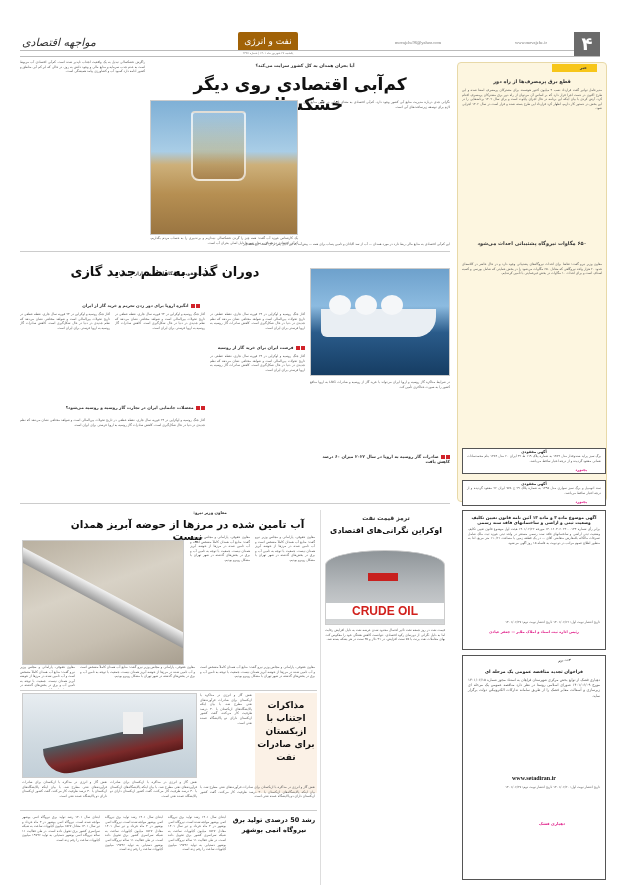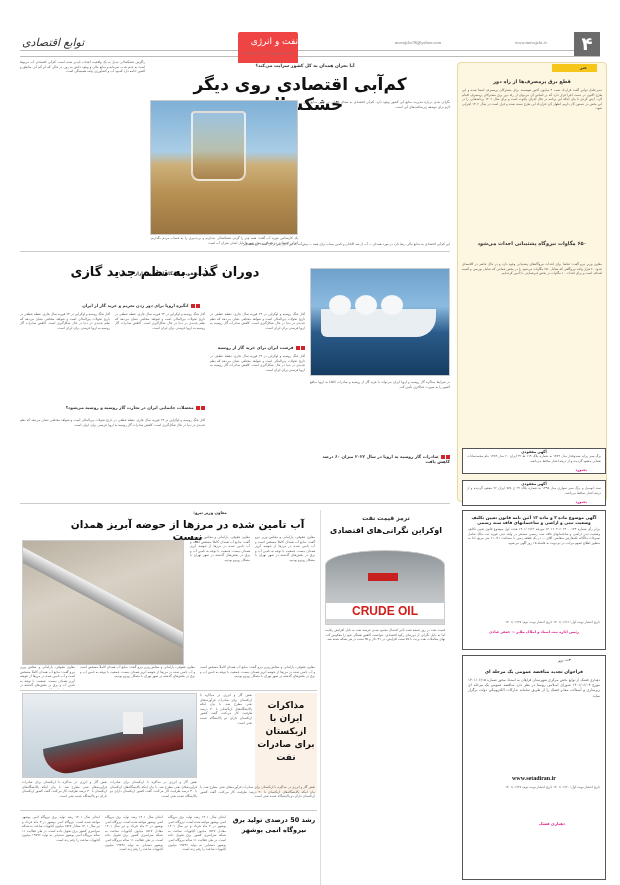--- a/index.html
+++ b/index.html
@@ -3,21 +3,21 @@
 <meta charset="utf-8">
 <style>
 *{box-sizing:border-box;margin:0;padding:0}
 body{width:620px;height:885px;background:#fff;font-family:"DejaVu Sans",sans-serif;position:relative;overflow:hidden;color:#222}
 .abs{position:absolute}
 .txt{font-size:3.2px;line-height:4.6px;color:#555;direction:rtl;text-align:justify;overflow:hidden}
 
 #hdr-line1{left:20px;top:50px;width:580px;height:1px;background:#bbb}
 #hdr-line2{left:20px;top:56px;width:580px;height:1px;background:#bbb}
 #page-num{left:574px;top:32px;width:26px;height:24px;background:#6b6b6b;color:#fff;font-weight:bold;font-size:18px;text-align:center;line-height:24px;font-family:"DejaVu Sans",sans-serif}
-#brand{left:238px;top:32px;width:60px;height:31px;background:#ef4444;color:#fff;font-size:9px;text-align:right;line-height:18px;border-radius:2px 2px 0 0;font-family:"DejaVu Serif",serif}
+#brand{left:238px;top:32px;width:60px;height:18px;background:#a16207;color:#fff;font-size:9px;text-align:center;line-height:18px;border-radius:2px 2px 0 0;font-family:"DejaVu Serif",serif}
 #brand-date{left:238px;top:50px;width:60px;font-size:2.8px;color:#777;text-align:center;line-height:6px}
 #web{left:515px;top:40px;font-size:4.5px;color:#777;font-family:"Liberation Serif",serif}
 #email{left:395px;top:40px;font-size:4.5px;color:#777;font-family:"Liberation Serif",serif}
 #section-title{left:22px;top:36px;font-size:11px;color:#333;font-family:"DejaVu Serif",serif;font-style:italic;direction:rtl}
 
 #sidebar{left:457px;top:62px;width:150px;height:440px;background:#fdf6e0;border:1px solid #e8d9a8;border-radius:4px}
 #sidebar-tag{left:552px;top:64px;width:45px;height:8px;background:#f7c61a;font-size:4px;font-weight:bold;text-align:right;padding-right:10px;line-height:8px;color:#333}
 .side-h{font-size:5px;font-weight:bold;color:#333;text-align:center;direction:rtl}
 
 .kicker{font-size:4.5px;font-weight:bold;color:#333;text-align:center;direction:rtl}
@@ -33,21 +33,21 @@
 </head>
 <body>
 
 <div class="abs" id="hdr-line1"></div>
 <div class="abs" id="hdr-line2"></div>
 <div class="abs" id="page-num">۴</div>
 <div class="abs" id="brand">نفت و انرژی</div>
 <div class="abs" id="brand-date">یکشنبه ۲۷ شهریور ماه ۱۴۰۱ | شماره ۲۳۹۷</div>
 <div class="abs" id="web">www.movajehe.ir</div>
 <div class="abs" id="email">movajehe96@yahoo.com</div>
-<div class="abs" id="section-title">توابع اقتصادی</div>
+<div class="abs" id="section-title">مواجهه اقتصادی</div>
 
 <div class="abs" id="sidebar"></div>
 <div class="abs" id="sidebar-tag">خبر</div>
 <div class="abs side-h" style="left:462px;top:78px;width:140px">قطع برق پرمصرف‌ها از راه دور</div>
 <div class="abs txt" style="left:462px;top:88px;width:140px;height:180px">مدیرعامل توانیر گفت قرارداد نصب ۴ میلیون کنتور هوشمند برای مشترکان پرمصرف امضا شده و این طرح اکنون در دست اجرا قرار دارد که بر اساس آن می‌توان از راه دور برق مشترکان پرمصرف اقدام کرد. آرش کردی با بیان اینکه این برنامه در حال اجرای پایلوت است و برای سال ۱۴۰۲ برنامه‌هایی را در این بخش در دستور کار داریم، اظهار کرد قرارداد این طرح بسته شده و قرار است در سال ۱۴۰۲ اجرایی شود.</div>
 <div class="abs side-h" style="left:462px;top:240px;width:140px">۶۵۰ مگاوات نیروگاه پشتیبانی احداث می‌شود</div>
 <div class="abs txt" style="left:462px;top:262px;width:140px;height:235px">معاون وزیر نیرو گفت: تقاضا برای احداث نیروگاه‌های پشتیبانی وجود دارد و در حال حاضر در کلاسه‌ای حدود ۲۰ هزار واحد نیروگاهی که معادل ۶۵۰ مگاوات می‌شود را در بخش حمایتی که شامل بورسی و کسبه اصناف است و برای احداث ۱۰ مگاوات در بخش غیرحمایتی با تأمین کرده‌ایم.</div>
 
 <div class="abs box" style="left:462px;top:448px;width:144px;height:26px">
   <div class="box-title" style="font-size:3.6px;margin-top:1px">آگهی مفقودی</div>
@@ -121,21 +121,21 @@
 </div>
 <div class="abs txt" style="left:325px;top:628px;width:120px;height:255px">قیمت نفت در روز جمعه تحت تأثیر احتمال محدود شدن عرضه نفت به دلیل افزایش رقابت اما به دلیل نگرانی از دورنمای رکود اقتصادی، نتوانست کاهش هفتگی خود را معکوس کند. بهای معاملات نفت برنت با ۷۵ سنت افزایش، در ۹۱ دلار و ۳۵ سنت در هر بشکه بسته شد.</div>
 
 <div class="abs txt" style="left:80px;top:665px;width:115px;height:24px">معاون حقوقی، پارلمانی و مجلس وزیر نیرو گفت: منابع آب همدان کاملاً مشخص است و آب تامین شده در مرزها از حوضه آبریز همدان نیست. جمعیت با توجه به تامین آب و برق در بخش‌های گذشته در شهر تهران با مشکل روبرو بودیم.</div>
 <div class="abs txt" style="left:20px;top:665px;width:55px;height:24px">معاون حقوقی، پارلمانی و مجلس وزیر نیرو گفت: منابع آب همدان کاملاً مشخص است و آب تامین شده در مرزها از حوضه آبریز همدان نیست. جمعیت با توجه به تامین آب و برق در بخش‌های گذشته در شهر تهران با مشکل روبرو بودیم.</div>
 <div class="abs" style="left:200px;top:665px;width:115px;height:24px">
     <div class="txt" style="height:24px">معاون حقوقی، پارلمانی و مجلس وزیر نیرو گفت: منابع آب همدان کاملاً مشخص است و آب تامین شده در مرزها از حوضه آبریز همدان نیست. جمعیت با توجه به تامین آب و برق در بخش‌های گذشته در شهر تهران با مشکل روبرو بودیم.</div>
   </div>
 <div class="abs divider" style="left:20px;top:690px;width:297px;height:1px"></div>
 <div class="abs" style="left:255px;top:693px;width:62px;height:100px;background:#fbf1e6">
-  <div class="headline" style="font-size:9px;line-height:13px;padding:6px 2px">مذاکرات ایران با ازبکستان برای صادرات نفت</div>
+  <div class="headline" style="font-size:9px;line-height:13px;padding:6px 2px">مذاکرات اجتناب با ازبکستان برای صادرات نفت</div>
 </div>
 <div class="abs txt" style="left:200px;top:693px;width:52px;height:90px">نقش گاز و انرژی در مذاکره با ازبکستان برای صادرات فرآورده‌های نفتی مطرح شد. با بیان اینکه پالایشگاه‌های ازبکستان با ۳۰ درصد ظرفیت کار می‌کنند، گفت کشور ازبکستان دارای دو پالایشگاه عمده نفتی است.</div>
 <div class="abs img" style="left:22px;top:693px;width:175px;height:85px;background:linear-gradient(180deg,#e8edf1 0%,#cfd9e0 60%,#c2cfd8 100%)">
   <div class="abs" style="left:20px;top:40px;width:140px;height:30px;background:linear-gradient(180deg,#4e5a60 0%,#7b2a2a 65%,#5a1a1a 100%);transform:skewY(-12deg);border-radius:0 0 0 30px"></div>
   <div class="abs" style="left:100px;top:18px;width:20px;height:22px;background:#f0f0f0"></div>
 </div>
 <div class="abs txt" style="left:22px;top:780px;width:85px;height:45px">نقش گاز و انرژی در مذاکره با ازبکستان برای صادرات فرآورده‌های نفتی مطرح شد. با بیان اینکه پالایشگاه‌های ازبکستان با ۳۰ درصد ظرفیت کار می‌کنند، گفت کشور ازبکستان دارای دو پالایشگاه عمده نفتی است.</div>
 <div class="abs txt" style="left:110px;top:780px;width:87px;height:45px">نقش گاز و انرژی در مذاکره با ازبکستان برای صادرات فرآورده‌های نفتی مطرح شد. با بیان اینکه پالایشگاه‌های ازبکستان با ۳۰ درصد ظرفیت کار می‌کنند، گفت کشور ازبکستان دارای دو پالایشگاه عمده نفتی است.</div>
 <div class="abs txt" style="left:200px;top:785px;width:115px;height:20px">نقش گاز و انرژی در مذاکره با ازبکستان برای صادرات فرآورده‌های نفتی مطرح شد. با بیان اینکه پالایشگاه‌های ازبکستان با ۳۰ درصد ظرفیت کار می‌کنند، گفت کشور ازبکستان دارای دو پالایشگاه عمده نفتی است.</div>
 

